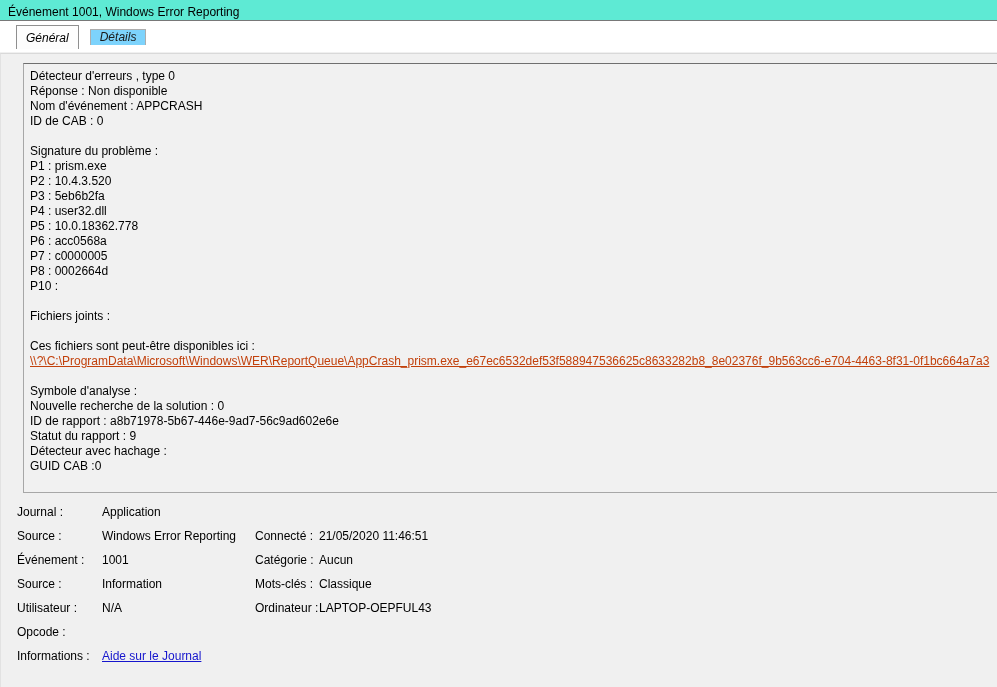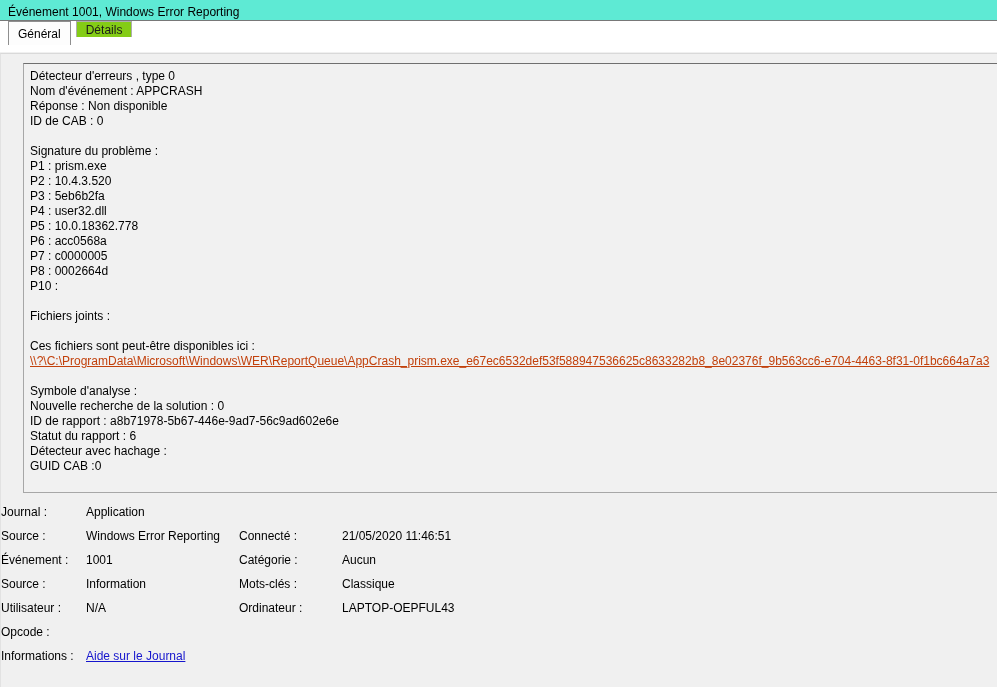--- a/index.html
+++ b/index.html
@@ -12,35 +12,35 @@
   
   .titlebar {
     background:#5eead4; height:21px; box-sizing:border-box;
     padding:5px 0 0 8px;
     border-bottom:1px solid #787878;
   }
   .titlebar span { font-size:12px; color:#000; }
   
   .tabstrip {
     background:#ffffff; height:31px;
-    display:flex; align-items:flex-start; padding-left:8px;
-    position:relative; z-index:2;
+    display:flex; align-items:center; padding-left:16px;
+    position:relative; z-index:2;font-style:italic;
   }
   .tab {
     box-sizing:border-box; cursor:default;
     border:1px solid #9c9c9c; border-bottom:none;
     padding:0 9px; display:flex; align-items:center;
     white-space:nowrap;
   }
   .tab.active {
     background:#fdfdfd; height:24px; margin-bottom:-1px; z-index:3;
     border-color:#8f8f8f;
   }
   .tab.inactive {
-    background:#84cc16; height:16px; margin-left:5px; color:#1a1a1a;
+    background:#7dd3fc; height:16px; margin-left:11px; color:#1a1a1a;
     border-color:#adadad;
   }
   
   .page {
     position:absolute; left:0; right:0; top:53px; bottom:0;
     background:#f0f0f0;
     border-top:1px solid #d9d9d9; border-left:1px solid #e2e2e2;
     box-sizing:border-box; z-index:1;
   }
   
@@ -51,45 +51,45 @@
     border:1px solid #a7a7a7; border-top-color:#6f6f6f;
     padding:5px 6px; overflow:hidden;
     line-height:15px; font-size:12px;
   }
   .tline { height:15px; white-space:pre; }
   .boxlink {
     color:#c2410c; text-decoration:underline; cursor:pointer;
     white-space:nowrap;
   }
   
-  .fields { position:absolute; left:0; top:446px; }
+  .fields { position:absolute; left:16px; top:446px; }
   .frow { display:flex; height:24px; align-items:center; }
   .c-l1 { width:85px; flex:none; }
   .c-v1 { width:153px; flex:none; }
   .c-l2 { width:64px; flex:none; }
-  .c-v2 { flex:none;margin-left:39px; }
+  .c-v2 { flex:none; }
   .help-link { color:#1515cd; text-decoration:underline; cursor:pointer; }
 </style>
 </head>
 <body>
 
 <div class="titlebar">
   <span>Événement 1001, Windows Error Reporting</span>
 </div>
 
 <div class="tabstrip">
   <div class="tab active">Général</div>
   <div class="tab inactive">Détails</div>
 </div>
 
 <div class="page">
   <div class="eventbox" id="eventbox">
       <div class="tline">Détecteur d'erreurs , type 0</div>
+      <div class="tline">Réponse : Non disponible</div>
       <div class="tline">Nom d'événement : APPCRASH</div>
-      <div class="tline">Réponse : Non disponible</div>
       <div class="tline">ID de CAB : 0</div>
       <div class="tline">&nbsp;</div>
       <div class="tline">Signature du problème :</div>
       <div class="tline">P1 : prism.exe</div>
       <div class="tline">P2 : 10.4.3.520</div>
       <div class="tline">P3 : 5eb6b2fa</div>
       <div class="tline">P4 : user32.dll</div>
       <div class="tline">P5 : 10.0.18362.778</div>
       <div class="tline">P6 : acc0568a</div>
       <div class="tline">P7 : c0000005</div>
@@ -97,21 +97,21 @@
       <div class="tline">P10 :</div>
       <div class="tline">&nbsp;</div>
       <div class="tline">Fichiers joints :</div>
       <div class="tline">&nbsp;</div>
       <div class="tline">Ces fichiers sont peut-être disponibles ici :</div>
       <div class="tline"><a class="boxlink">\\?\C:\ProgramData\Microsoft\Windows\WER\ReportQueue\AppCrash_prism.exe_e67ec6532def53f588947536625c8633282b8_8e02376f_9b563cc6-e704-4463-8f31-0f1bc664a7a3</a></div>
       <div class="tline">&nbsp;</div>
       <div class="tline">Symbole d'analyse :</div>
       <div class="tline">Nouvelle recherche de la solution : 0</div>
       <div class="tline">ID de rapport : a8b71978-5b67-446e-9ad7-56c9ad602e6e</div>
-      <div class="tline">Statut du rapport : 6</div>
+      <div class="tline">Statut du rapport : 9</div>
       <div class="tline">Détecteur avec hachage :</div>
       <div class="tline">GUID CAB :0</div>
     </div>
   <div class="fields" id="fields">
       <div class="frow">
         <span class="c-l1">Journal :</span>
         <span class="c-v1">Application</span>
         <span class="c-l2"></span>
         <span class="c-v2"></span>
       </div>

